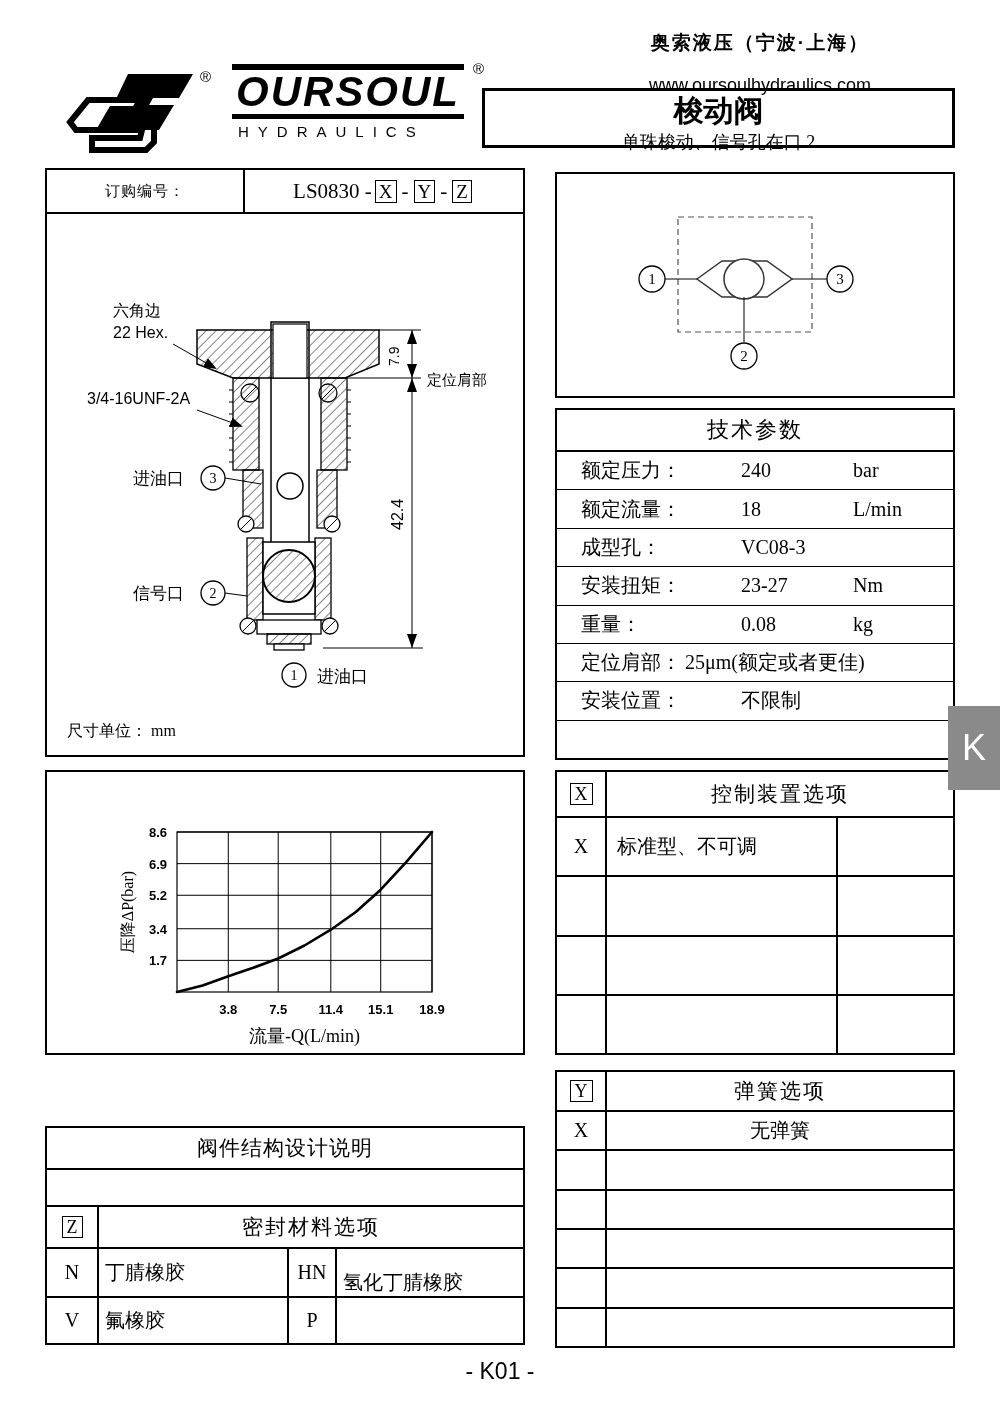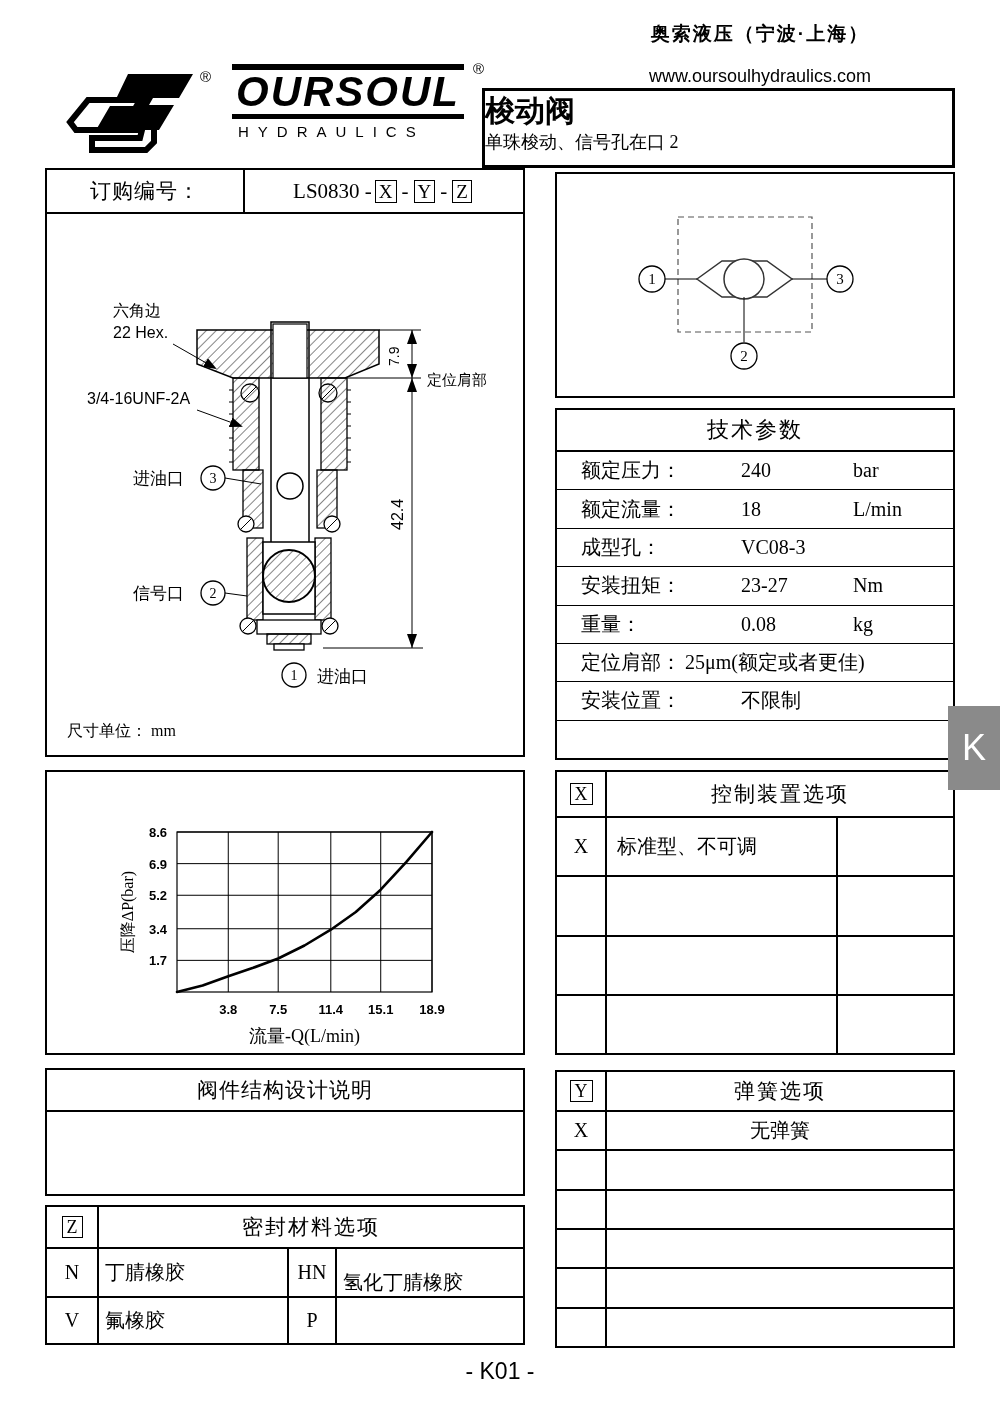--- a/index.html
+++ b/index.html
@@ -2,42 +2,42 @@
 <html><head>
 <meta charset="utf-8">
 <style>
   html,body{margin:0;padding:0;background:#e8e8e8;}
   .page{position:relative;width:1000px;height:1414px;background:#fff;color:#000;
         font-family:"Liberation Serif","DejaVu Serif",serif;overflow:hidden;}
   .abs{position:absolute;}
   .bordered{border:2px solid #000;box-sizing:border-box;background:#fff;}
 
   
-  .company{top:21px;left:600px;width:320px;text-align:center;}
+  .company{top:30px;left:600px;width:320px;text-align:center;}
   .company .cn{font-size:19px;font-weight:bold;letter-spacing:2px;font-family:"Liberation Sans",sans-serif;}
   .company .web{font-size:18px;font-family:"Liberation Sans",sans-serif;margin-top:19px;}
 
   .brand{top:64px;left:58px;display:flex;align-items:flex-start;}
   .wordmark{margin-left:14px;position:relative;padding-right:20px;}
   .wordmark .wm-main{font-family:"Liberation Sans",sans-serif;font-weight:bold;font-size:42px;
      letter-spacing:2px;line-height:44px;border-top:6px solid #000;border-bottom:5px solid #000;
      padding:0 4px;font-style:italic;}
   .wordmark .wm-reg{position:absolute;right:0;top:-4px;font-size:15px;font-family:"Liberation Sans",sans-serif;}
   .wordmark .wm-sub{font-family:"Liberation Sans",sans-serif;font-size:15px;letter-spacing:9px;
      margin-top:4px;padding-left:6px;}
 
-  .titlebox{top:88px;left:482px;width:473px;height:80px;border:3px solid #000;box-sizing:border-box;text-align:left;}
+  .titlebox{top:88px;left:482px;width:473px;height:60px;border:3px solid #000;box-sizing:border-box;text-align:center;}
   .titlebox .t1{font-size:30px;font-weight:bold;line-height:38px;margin-top:1px;}
   .titlebox .t2{font-size:18px;line-height:24px;}
 
   
   .odbox{top:168px;left:45px;width:480px;height:589px;}
   .orderrow{display:flex;height:42px;border-bottom:2px solid #000;align-items:stretch;}
   .ordercell1{width:196px;border-right:2px solid #000;display:flex;align-items:center;justify-content:center;
-      font-size:21px;letter-spacing:1px;}
+      font-size:15px;letter-spacing:1px;}
   .ordercell2{flex:1;display:flex;align-items:center;justify-content:center;font-size:21px;}
   .codebox{display:inline-block;border:1.5px solid #000;line-height:1;padding:1px 3px;margin:0 3px;font-size:19px;}
   .dash{margin:0 2px;}
   .drawing{position:absolute;left:0;top:42px;}
 
   
   .schbox{top:172px;left:555px;width:400px;height:226px;}
 
   
   .techbox{top:408px;left:555px;width:400px;height:352px;display:flex;flex-direction:column;}
@@ -65,21 +65,21 @@
   .opttitle{flex:1;display:flex;align-items:center;justify-content:center;font-size:21px;letter-spacing:2px;}
   .optrows{flex:1;display:flex;flex-direction:column;}
   .optrow{flex:1;display:flex;border-bottom:2px solid #000;align-items:stretch;font-size:20px;}
   .optrow:last-child{border-bottom:none;}
   .optrow .c1{width:48px;border-right:2px solid #000;display:flex;align-items:center;justify-content:center;}
   .optrow .c2{flex:1;display:flex;align-items:center;padding-left:10px;}
   .optrow .c3{width:115px;border-left:2px solid #000;}
   .ybox .optrow .c2{justify-content:center;padding-left:0;}
 
   
-  .designbox{top:1068px;left:45px;width:480px;height:128px;}
+  .designbox{top:1126px;left:45px;width:480px;height:128px;}
   .designhead{height:40px;border-bottom:2px solid #000;display:flex;align-items:center;justify-content:center;
      font-size:21px;letter-spacing:1px;}
 
   
   .zbox{top:1205px;left:45px;width:480px;height:140px;display:flex;flex-direction:column;}
   .zhead{height:40px;border-bottom:2px solid #000;display:flex;align-items:stretch;}
   .zhead .optcode{width:50px;}
   .zrows{flex:1;display:flex;flex-direction:column;}
   .zrow{flex:1;display:flex;border-bottom:2px solid #000;align-items:stretch;font-size:20px;}
   .zrow:last-child{border-bottom:none;}

